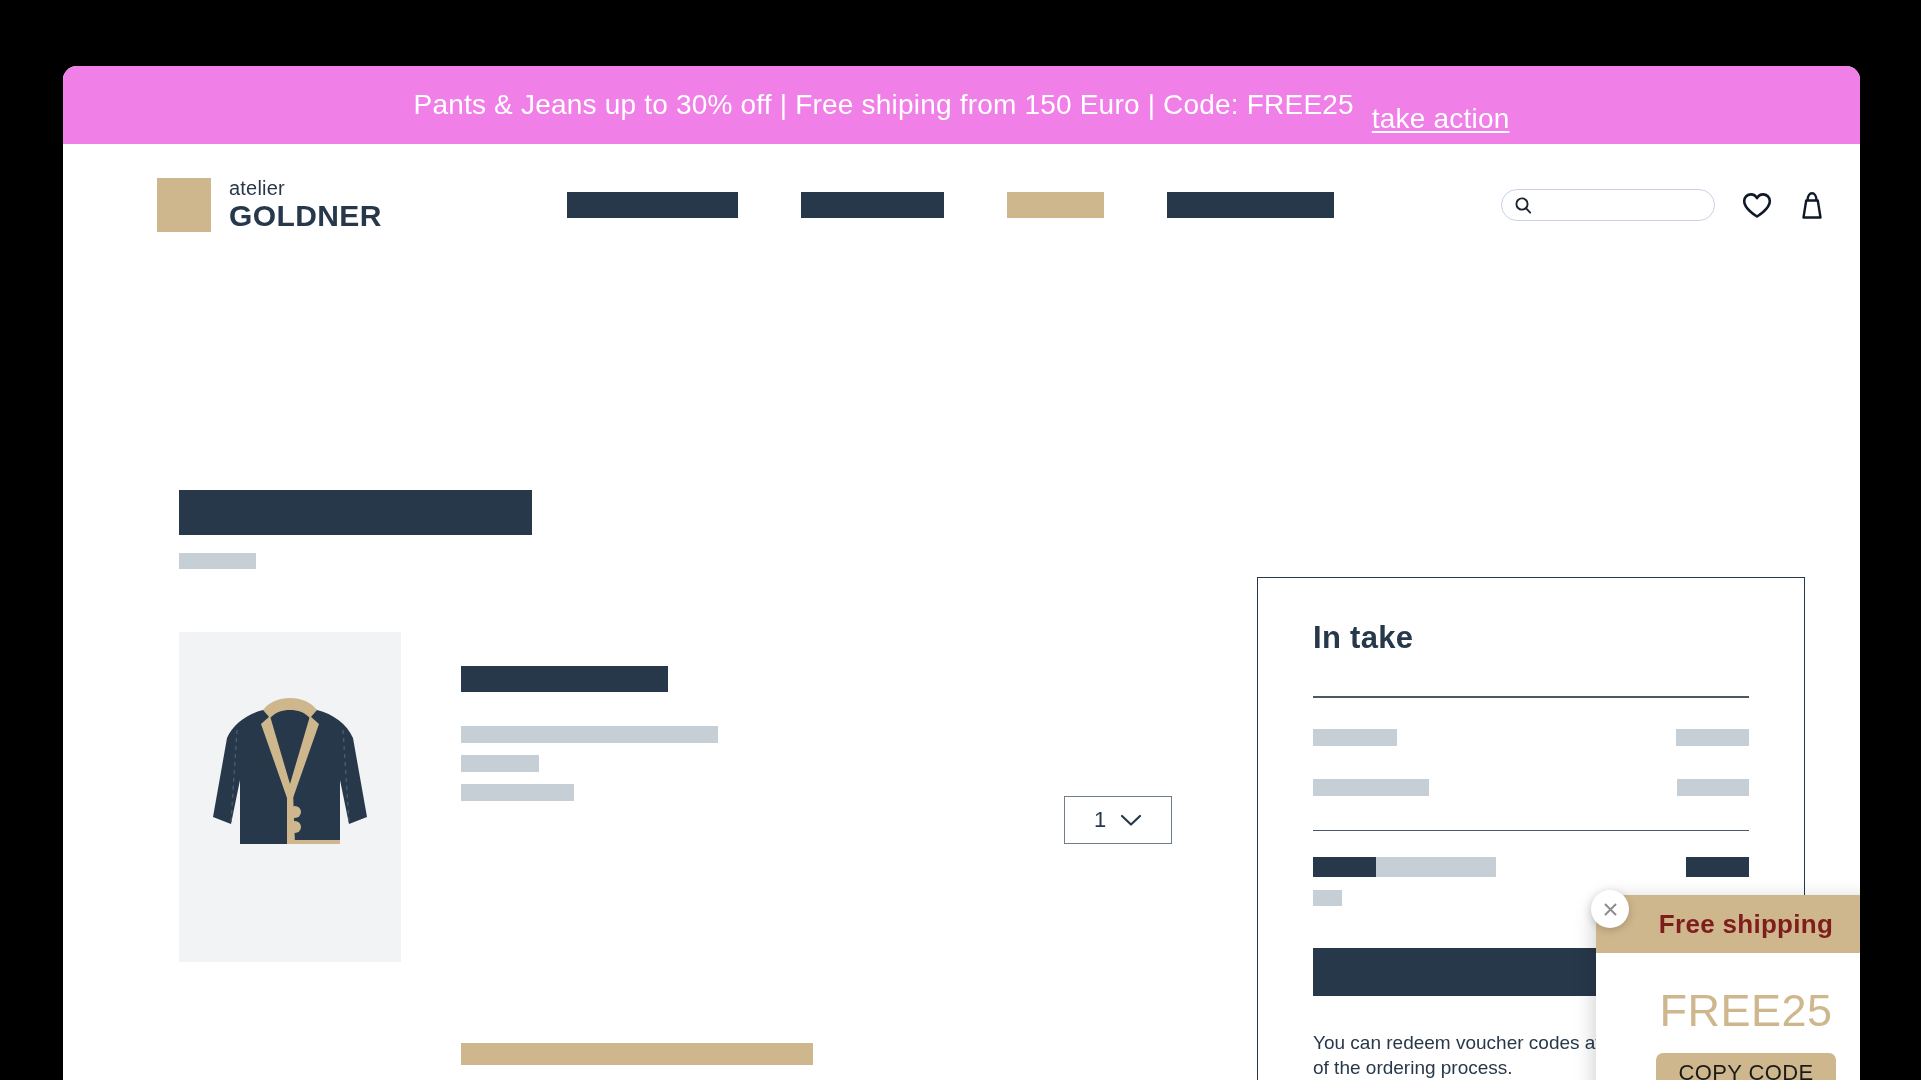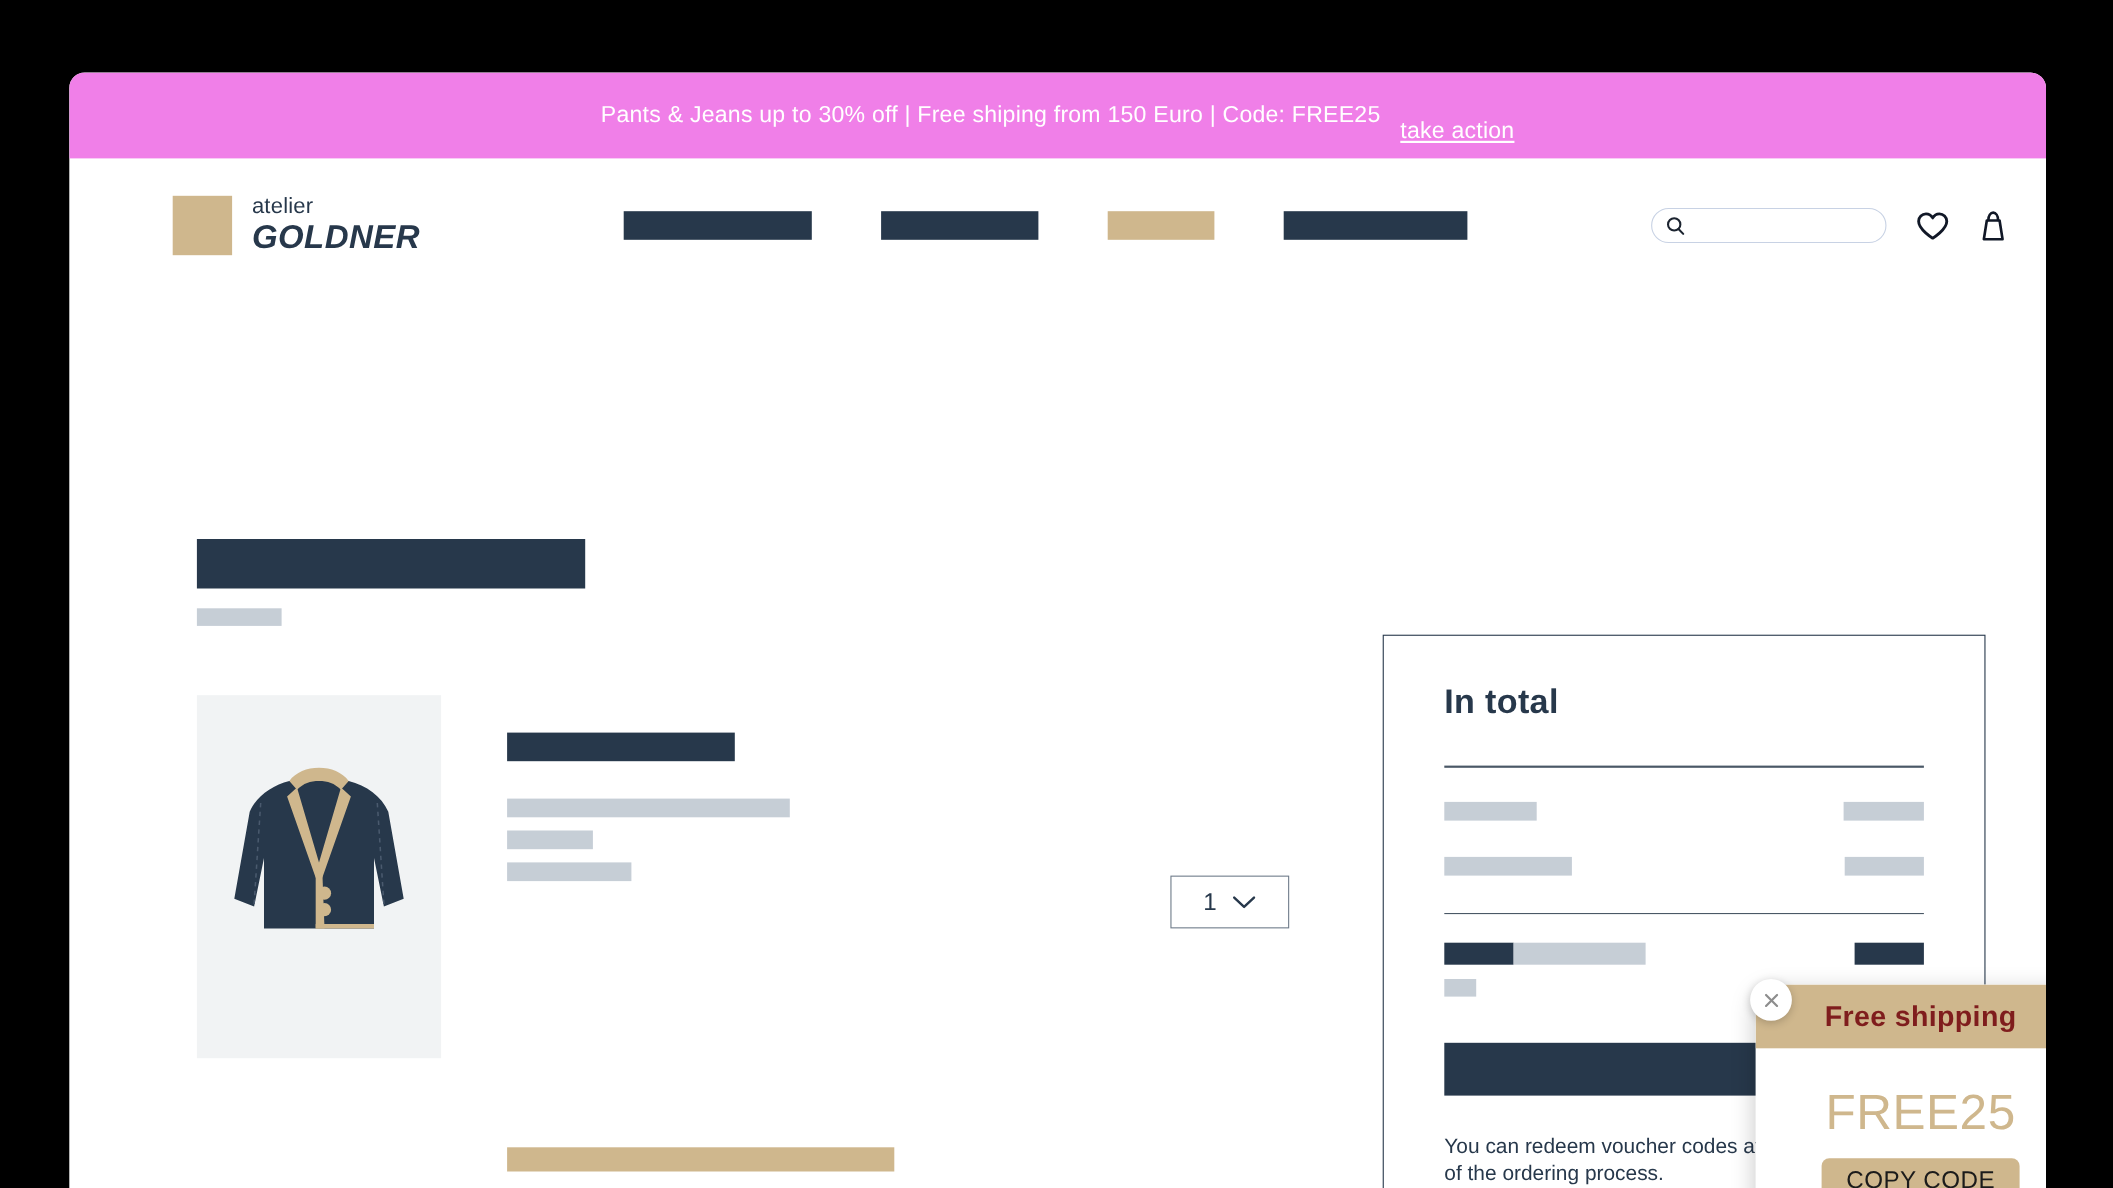--- a/index.html
+++ b/index.html
@@ -20,21 +20,21 @@
 
   
   .promo-banner {
     height: 78px;
     background: #f07fe8;
     display: flex;
     align-items: center;
     justify-content: center;
     gap: 18px;
     color: #ffffff;
-    font-size: 21px;
+    font-size: 28px;
     letter-spacing: .2px;
   }
   .promo-text { white-space: nowrap; }
   .promo-link {
     text-decoration: underline;
     text-underline-offset: 3px;
     color: #ffffff;
     cursor: pointer;
     white-space: nowrap;
     margin-top: 28px;
@@ -62,21 +62,20 @@
   .logo-atelier {
     font-size: 20px;
     color: #27384b;
     letter-spacing: .2px;
   }
   .logo-goldner {
     font-size: 30px;
     font-weight: bold;
     color: #27384b;
     letter-spacing: .4px;
-    font-style: italic;
   }
 
   .nav {
     display: flex;
     align-items: center;
     gap: 63px;
     margin-left: 185px;
   }
   .nav-item { height: 26px; }
   .nav-item.navy { background: #27384b; }
@@ -358,21 +357,21 @@
     <div class="qty-select">
       <span class="qty-value">1</span>
       <span>
         <svg width="22" height="14" viewBox="0 0 22 14">
           <polyline points="2,3 11,11.5 20,3" fill="none" stroke="#27384b" stroke-width="2.2" stroke-linecap="round" stroke-linejoin="round"></polyline>
         </svg>
       </span>
     </div>
 
     <div class="summary-panel">
-      <div class="summary-title">In total</div>
+      <div class="summary-title">In take</div>
       <div class="summary-rule"></div>
 
       <div class="sum-row">
         <div class="sum-l1 ph"></div>
         <div class="sum-r1 ph"></div>
       </div>
       <div class="sum-row second">
         <div class="sum-l2 ph"></div>
         <div class="sum-r2 ph"></div>
       </div>

